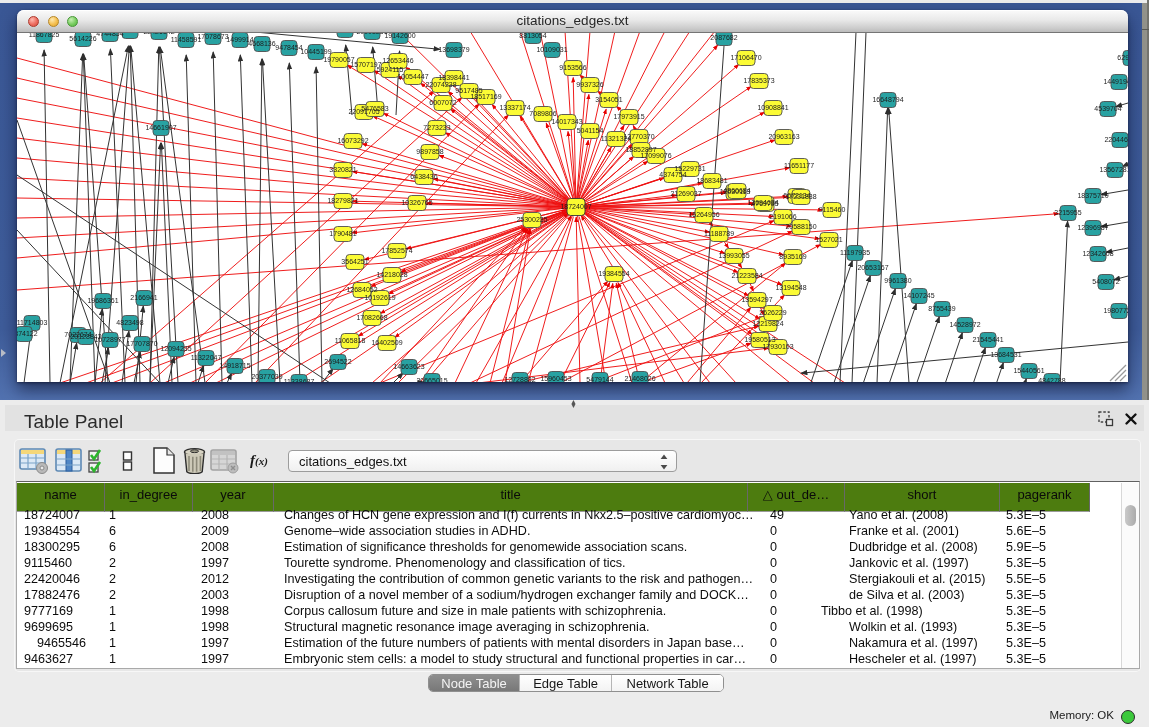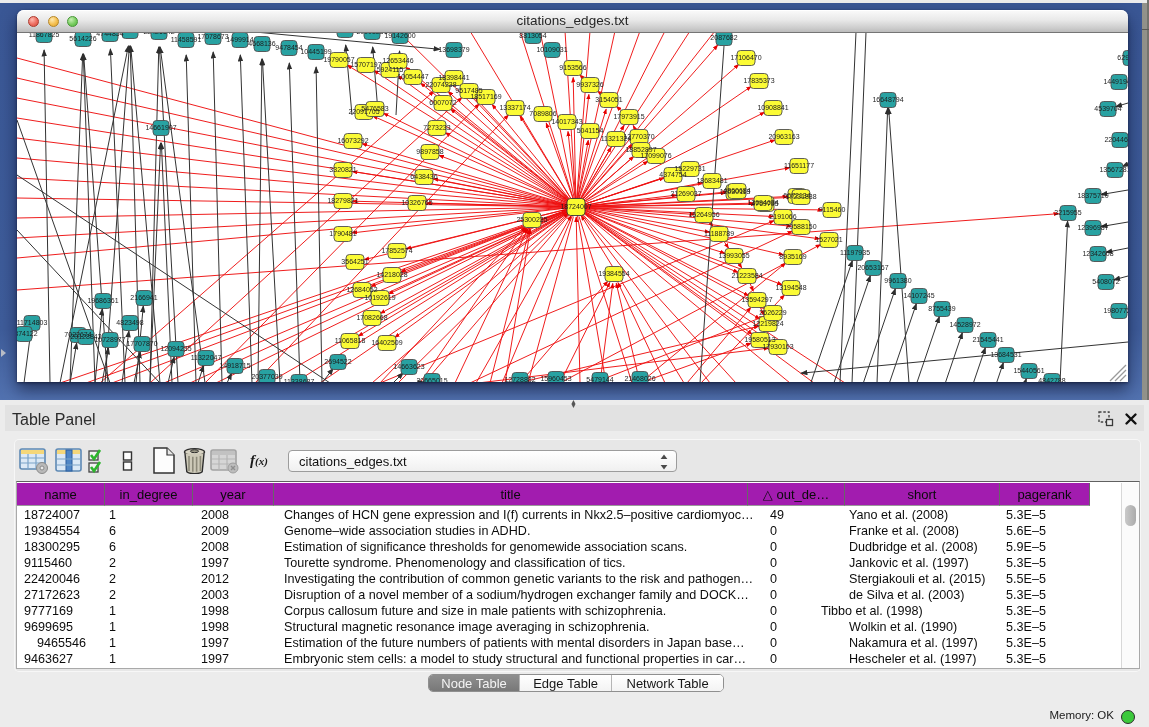--- a/index.html
+++ b/index.html
@@ -13,30 +13,30 @@
  background:linear-gradient(#fbfbfb,#e9e9e9 45%,#cecece 80%,#bcbcbc);border-bottom:1px solid #757575;
  box-shadow:inset 0 1px 0 #fff}
 .lt{position:absolute;top:5.5px;width:11px;height:11px;border-radius:50%;box-sizing:border-box}
 #lt1{left:10.5px;background:radial-gradient(circle at 35% 30%,#ffb9b0,#ed6d60 55%,#d84a3c);border:1px solid #ad3a2e}
 #lt2{left:30.5px;background:radial-gradient(circle at 35% 30%,#ffe9b0,#f5bf4f 55%,#e0a42c);border:1px solid #b58627}
 #lt3{left:49.5px;background:radial-gradient(circle at 35% 30%,#c7efb3,#78cd60 55%,#52b43e);border:1px solid #479636}
 #wtitle{position:absolute;left:0;top:3px;width:100%;text-align:center;font-size:13.5px;color:#262626}
 #gview{position:absolute;left:0;top:22px;width:1111px;height:350px;background:#fff;overflow:hidden}
 #panel{position:absolute;left:0;top:400px;width:1149px;height:327px;background:#ececec}
 #ptitle{position:absolute;left:5px;top:405px;width:1139px;height:26px;background:#e2e2e2}
-#ptext{position:absolute;left:12px;top:411px;font-size:16px;color:#2b2b2b}
+#ptext{position:absolute;left:24px;top:411px;font-size:19px;color:#2b2b2b}
 #cont{position:absolute;left:14px;top:439px;width:1127px;height:233px;background:#e7e7e7;
  border-radius:5px;box-shadow:inset 0 0 0 1px #f7f7f7}
 #dd{position:absolute;left:288px;top:450px;width:389px;height:22px;box-sizing:border-box;
  background:linear-gradient(#fff,#f0f0f0);border:1px solid #9c9c9c;border-radius:4px}
 #ddtext{position:absolute;left:10px;top:3px;font-size:13px;color:#111}
 #dda{position:absolute;right:7px;top:2px;width:10px;height:18px}
 #tablebox{position:absolute;left:16px;top:481px;width:1124px;height:188px;background:#fff;
  border:1px solid #a9a9a9;border-top:1px solid #606060;box-sizing:border-box}
-.th{position:absolute;top:483px;height:23px;background:#a21caf;
+.th{position:absolute;top:483px;height:29px;background:#4d7c0f;
  box-sizing:border-box;border-right:1px solid #686868;border-bottom:1px solid #9a9a9a;
  font-size:13px;color:#0a0a0a;text-align:center;line-height:23px}
 .tr{position:absolute;left:17px;width:1104px;height:16px;font-size:12.6px;color:#0c0c0c}
 .c{position:absolute;top:1px;white-space:nowrap}
 #vsb{position:absolute;left:1121px;top:483px;width:17px;height:185px;background:#fbfbfb;
  border-left:1px solid #d8d8d8}
 #vsbt{position:absolute;left:2.5px;top:22px;width:11px;height:21px;background:linear-gradient(90deg,#c9c9c9,#ababab);border-radius:6px}
 #tabs{position:absolute;left:428px;top:674px;width:296px;height:18px;border:1px solid #8f8f8f;
  border-radius:5px;background:#fff;box-sizing:border-box;overflow:hidden;display:flex}
 .tab{height:100%;font-size:13px;text-align:center;line-height:17px;color:#161616;
@@ -652,21 +652,21 @@
     <span class="c" style="left:753px">49</span>
     <span class="c" style="left:832px">Yano et al. (2008)</span>
     <span class="c" style="left:989px">5.3E–5</span>
   </div>
 <div class="tr" style="top:523px">
     <span class="c" style="left:7px">19384554</span>
     <span class="c" style="left:92px">6</span>
     <span class="c" style="left:184px">2009</span>
     <span class="c" style="left:267px">Genome–wide association studies in ADHD.</span>
     <span class="c" style="left:753px">0</span>
-    <span class="c" style="left:832px">Franke et al. (2008)</span>
+    <span class="c" style="left:832px">Franke et al. (2001)</span>
     <span class="c" style="left:989px">5.6E–5</span>
   </div>
 <div class="tr" style="top:539px">
     <span class="c" style="left:7px">18300295</span>
     <span class="c" style="left:92px">6</span>
     <span class="c" style="left:184px">2008</span>
     <span class="c" style="left:267px">Estimation of significance thresholds for genomewide association scans.</span>
     <span class="c" style="left:753px">0</span>
     <span class="c" style="left:832px">Dudbridge et al. (2008)</span>
     <span class="c" style="left:989px">5.9E–5</span>
@@ -683,21 +683,21 @@
 <div class="tr" style="top:571px">
     <span class="c" style="left:7px">22420046</span>
     <span class="c" style="left:92px">2</span>
     <span class="c" style="left:184px">2012</span>
     <span class="c" style="left:267px">Investigating the contribution of common genetic variants to the risk and pathogen…</span>
     <span class="c" style="left:753px">0</span>
     <span class="c" style="left:832px">Stergiakouli et al. (2015)</span>
     <span class="c" style="left:989px">5.5E–5</span>
   </div>
 <div class="tr" style="top:587px">
-    <span class="c" style="left:7px">27172623</span>
+    <span class="c" style="left:7px">17882476</span>
     <span class="c" style="left:92px">2</span>
     <span class="c" style="left:184px">2003</span>
     <span class="c" style="left:267px">Disruption of a novel member of a sodium/hydrogen exchanger family and DOCK…</span>
     <span class="c" style="left:753px">0</span>
     <span class="c" style="left:832px">de Silva et al. (2003)</span>
     <span class="c" style="left:989px">5.3E–5</span>
   </div>
 <div class="tr" style="top:603px">
     <span class="c" style="left:7px">9777169</span>
     <span class="c" style="left:92px">1</span>
@@ -706,21 +706,21 @@
     <span class="c" style="left:753px">0</span>
     <span class="c" style="left:804px">Tibbo et al. (1998)</span>
     <span class="c" style="left:989px">5.3E–5</span>
   </div>
 <div class="tr" style="top:619px">
     <span class="c" style="left:7px">9699695</span>
     <span class="c" style="left:92px">1</span>
     <span class="c" style="left:184px">1998</span>
     <span class="c" style="left:267px">Structural magnetic resonance image averaging in schizophrenia.</span>
     <span class="c" style="left:753px">0</span>
-    <span class="c" style="left:832px">Wolkin et al. (1990)</span>
+    <span class="c" style="left:832px">Wolkin et al. (1993)</span>
     <span class="c" style="left:989px">5.3E–5</span>
   </div>
 <div class="tr" style="top:635px">
     <span class="c" style="left:20px">9465546</span>
     <span class="c" style="left:92px">1</span>
     <span class="c" style="left:184px">1997</span>
     <span class="c" style="left:267px">Estimation of the future numbers of patients with mental disorders in Japan base…</span>
     <span class="c" style="left:753px">0</span>
     <span class="c" style="left:832px">Nakamura et al. (1997)</span>
     <span class="c" style="left:989px">5.3E–5</span>

